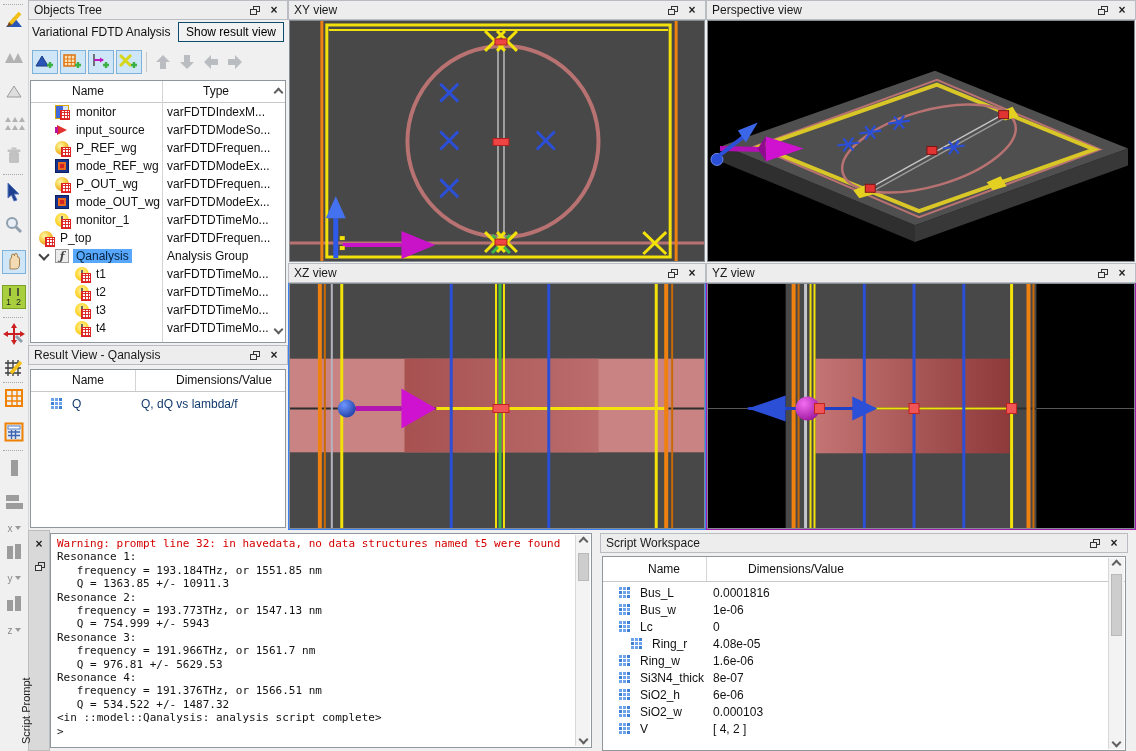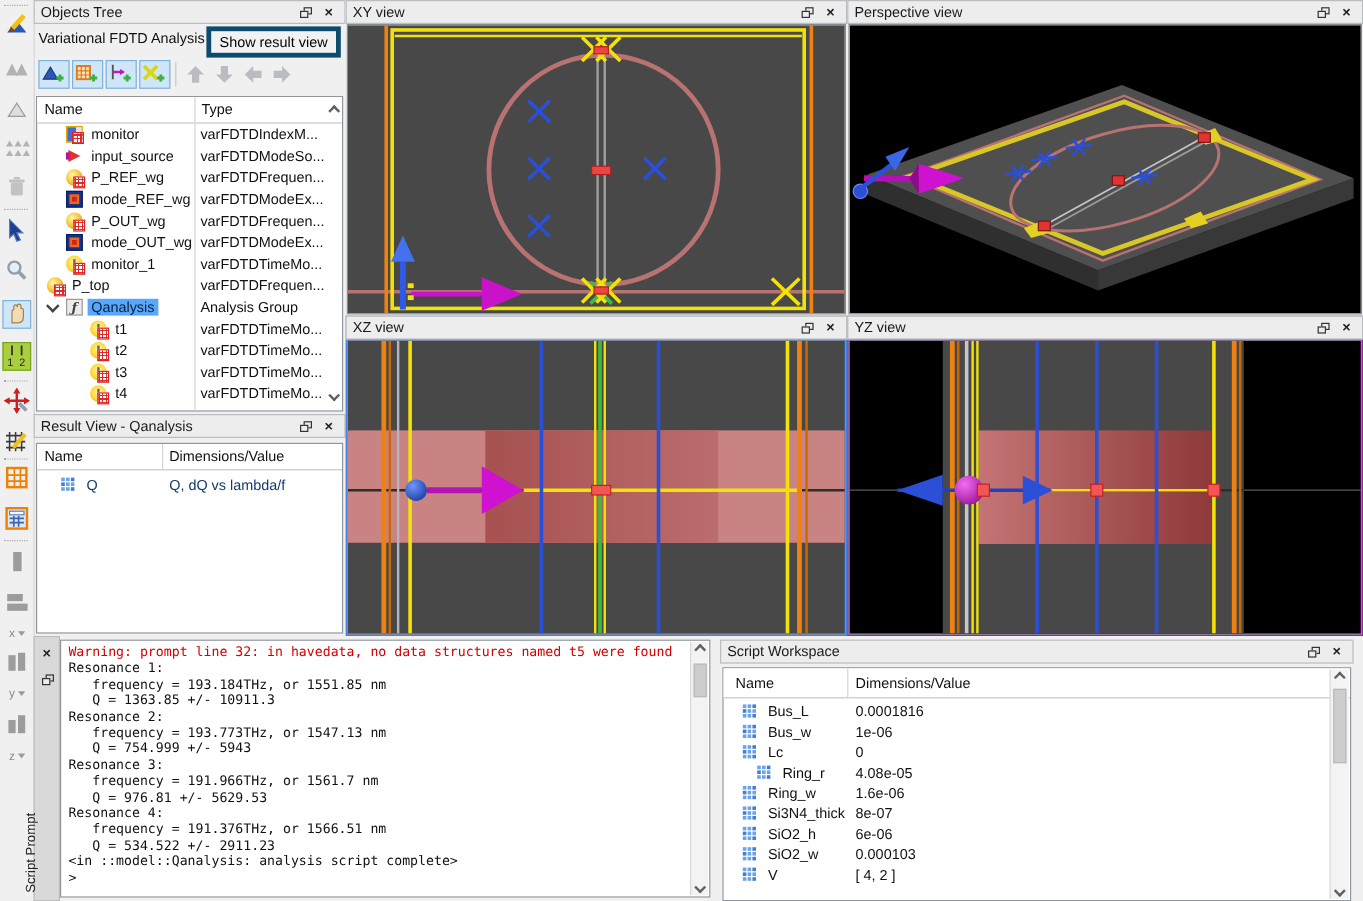--- a/index.html
+++ b/index.html
@@ -20,21 +20,21 @@
   
   .chv{width:5px;height:5px;border-right:2px solid #606060;border-bottom:2px solid #606060;display:inline-block;}
   .chv.up{transform:rotate(-135deg);margin-top:3px;}
   .chv.down{transform:rotate(45deg);margin-bottom:3px;}
   .sbv{position:absolute;background:#f3f3f3;border-left:1px solid #d8d8d8;display:flex;
        flex-direction:column;align-items:center;justify-content:space-between;box-sizing:border-box;}
   .sbthumb{width:11px;background:#cdcdcd;border:1px solid #b9b9b9;box-sizing:border-box;}
   
   .tbl{position:absolute;background:#fff;border:1px solid #8f969e;box-sizing:border-box;}
   .thead{position:absolute;top:0;left:0;right:0;height:21px;background:#fff;border-bottom:1px solid #c8c8c8;}
-  .thead .h{position:absolute;top:0;height:21px;line-height:21px;color:#111;}
+  .thead .h{position:absolute;top:0;height:21px;line-height:21px;color:#111;margin-left:35px;}
   .colsep{position:absolute;top:0;bottom:0;width:1px;background:#d4d4d4;}
   .trow{display:flex;align-items:center;height:18px;white-space:nowrap;position:relative;}
   .tname{padding:0 3px;}
   .ttype{position:absolute;left:136px;color:#111;}
   .sel{background:#57a8fc;color:#07203c;}
   
   .tic{width:14px;height:14px;position:relative;flex:none;margin-right:4px;box-sizing:border-box;}
   .redgrid::after{content:"";position:absolute;right:-2px;bottom:-2px;width:8px;height:8px;border:1px solid #d22;
       background:repeating-linear-gradient(0deg,rgba(221,34,34,.95) 0 1px,transparent 1px 3px),
                  repeating-linear-gradient(90deg,rgba(221,34,34,.95) 0 1px,transparent 1px 3px),#fff;}
@@ -51,21 +51,21 @@
       font:italic bold 11px "DejaVu Serif",serif;display:flex;align-items:center;justify-content:center;}
   .gicw{width:12px;height:12px;position:relative;flex:none;margin-right:6px;}
   .gicw::before{content:"";position:absolute;left:0;top:0;width:3px;height:3px;background:#6da3ea;
       box-shadow:4px 0 #6da3ea,8px 0 #3f7fd4,0 4px #3f7fd4,4px 4px #6da3ea,8px 4px #6da3ea,0 8px #6da3ea,4px 8px #6da3ea,8px 8px #3f7fd4;}
   .chev{width:6px;height:6px;border-right:2px solid #444;border-bottom:2px solid #444;
         transform:rotate(45deg);position:absolute;left:9px;top:4px;}
   
   .otb{position:absolute;width:26px;height:24px;background:#cfe6f8;border:1px solid #7db2da;
        box-sizing:border-box;display:flex;align-items:center;justify-content:center;}
   .nav{position:absolute;width:22px;height:22px;display:flex;align-items:center;justify-content:center;}
-  .btnstd{position:absolute;background:#f2f2f2;border:4px solid #0c4a6e;font-size:12px;
+  .btnstd{position:absolute;background:#f2f2f2;border:1px solid #0c4a6e;font-size:12px;
           padding:2px 7px;white-space:nowrap;}
   
   .pline{white-space:pre;font-family:"DejaVu Sans Mono",monospace;font-size:11px;line-height:13.4px;color:#111;}
   .warn{color:#d40000;}
   .vtab{position:absolute;left:0;top:0;bottom:0;width:22px;background:#d9d9d9;border:1px solid #bdbdbd;box-sizing:border-box;}
   .vlabel{position:absolute;left:3px;bottom:6px;transform-origin:0 100%;transform:rotate(-90deg) translateX(0);
           font-size:11px;color:#222;white-space:nowrap;width:120px;}
   
   #lt{left:0;top:0;width:28px;height:751px;background:#f0f0f0;border-right:1px solid #d6d6d6;}
   .tool{position:absolute;left:2px;width:24px;height:24px;display:flex;align-items:center;justify-content:center;}
@@ -593,21 +593,21 @@
         <div class="pline">   frequency = 193.184THz, or 1551.85 nm</div>
         <div class="pline">   Q = 1363.85 +/- 10911.3</div>
         <div class="pline">Resonance 2:</div>
         <div class="pline">   frequency = 193.773THz, or 1547.13 nm</div>
         <div class="pline">   Q = 754.999 +/- 5943</div>
         <div class="pline">Resonance 3:</div>
         <div class="pline">   frequency = 191.966THz, or 1561.7 nm</div>
         <div class="pline">   Q = 976.81 +/- 5629.53</div>
         <div class="pline">Resonance 4:</div>
         <div class="pline">   frequency = 191.376THz, or 1566.51 nm</div>
-        <div class="pline">   Q = 534.522 +/- 2911.23</div>
+        <div class="pline">   Q = 534.522 +/- 1487.32</div>
         <div class="pline">&lt;in ::model::Qanalysis: analysis script complete&gt;</div>
         <div class="pline"></div>
         <div class="pline">&gt;</div>
       </div>
       <div class="sbv" style="top:1px;bottom:1px;right:1px;width:15px">
         <span class="chv up"></span>
         <span class="sbthumb" style="height:28px;position:absolute;top:18px"></span>
         <span class="chv down"></span>
       </div>
     </div>

